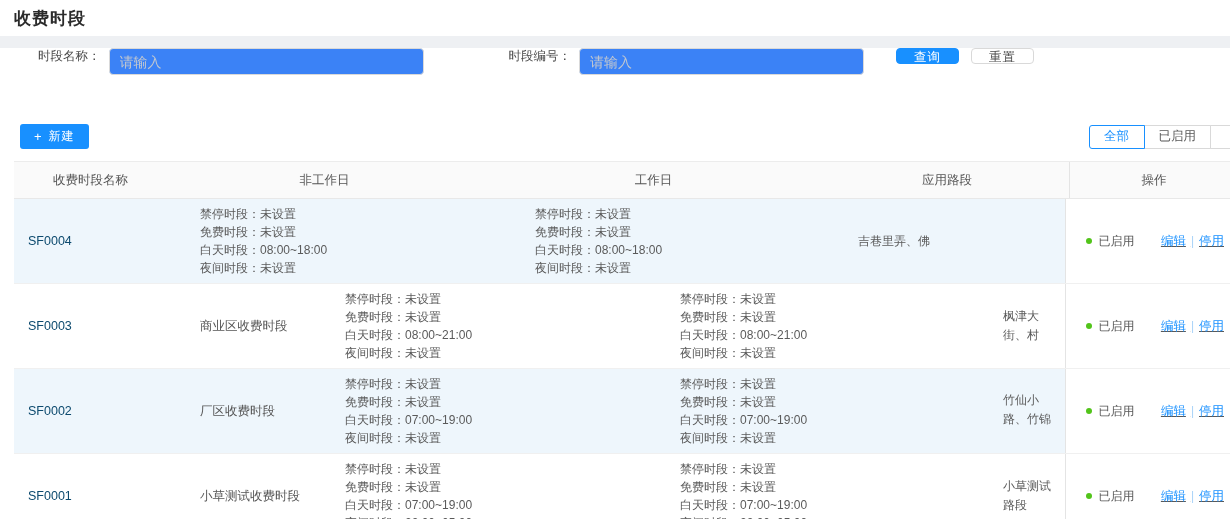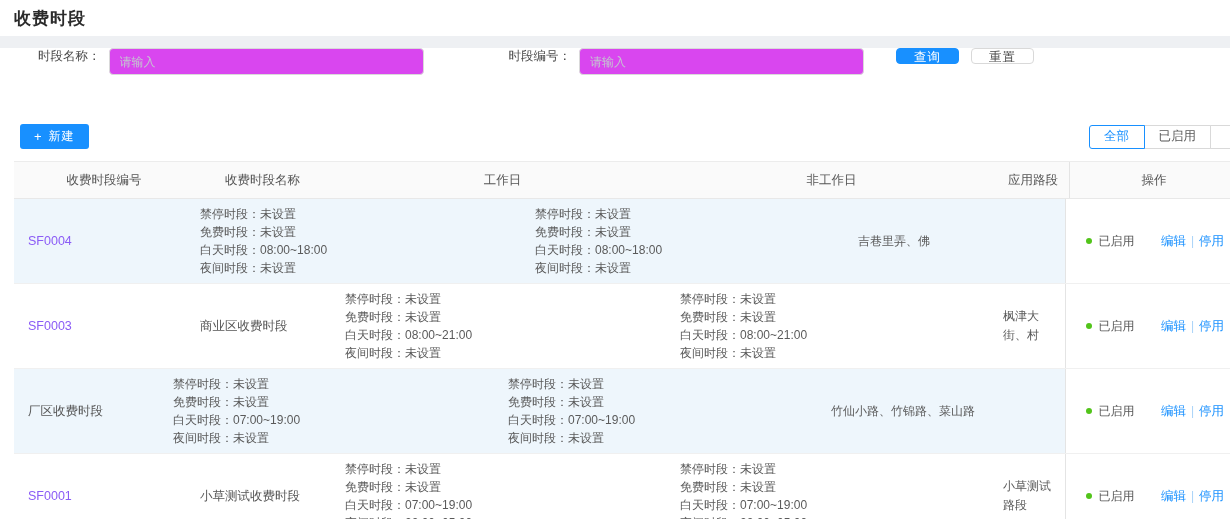--- a/index.html
+++ b/index.html
@@ -13,21 +13,21 @@
   
   .page-header { height: 36px; display: flex; align-items: center; padding: 0 14px; background: #fff; }
   .page-title { font-size: 17px; font-weight: 600; color: #2b2b2b; letter-spacing: 1px; }
   .gray-strip { height: 12px; background: #eef0f3; width: 100%; }
 
   
   .filter-bar { display: flex; height: 64px; padding: 0 0 0 38px; background: #fff; }
   .filter-label { color: #4a4a4a; font-size: 12.5px; margin-right: 8px; white-space: nowrap; }
   .filter-input {
     height: 27px; border: 1px solid #d9d9d9; border-radius: 4px; padding: 0 10px;
-    font-size: 12px; color: #333; outline: none; background: #d946ef;
+    font-size: 14px; color: #333; outline: none; background: #3b82f6;
     font-family: "Liberation Sans", sans-serif;
   }
   .filter-input::placeholder { color: #c3c8cf; }
   .input-name { width: 315px; }
   .input-code { width: 285px; }
   .spacer-a { width: 85px; }
   .spacer-b { width: 32px; }
   .btn {
     height: 16px; padding: 0 17px; border-radius: 4px; font-size: 12.5px;
     cursor: pointer; border: 1px solid transparent; letter-spacing: 1px;
@@ -69,28 +69,28 @@
   }
   .t-header .scroll-part, .t-header .fixed-part { background: #fafafa; }
   .cell { padding-left: 14px; padding-right: 6px; display: flex; flex-direction: column; justify-content: center; overflow: hidden; }
   .col-code  { flex: 0 0 172px; }
   .col-name  { flex: 0 0 145px; }
   .col-work  { flex: 0 0 335px; }
   .col-nwork { flex: 0 0 323px; }
   .col-roads { flex: 1 1 80px; min-width: 0; }
   .col-status{ flex: 0 0 81px; }
   .col-ops   { flex: 1 1 80px; }
-  .code-link { color: #8b5cf6; text-decoration: none; cursor: pointer; font-size: 12.5px; }
+  .code-link { color: #0c4a6e; text-decoration: none; cursor: pointer; font-size: 12.5px; }
   .name-text { color: #555; font-size: 12.5px; }
   .time-lines div { line-height: 18px; color: #5a5a5a; white-space: nowrap; }
   .roads-text { color: #5a5a5a; line-height: 19px; max-height: 40px; overflow: hidden; }
   .status-cell { flex-direction: row !important; align-items: center; gap: 6px; }
   .status-dot { width: 6px; height: 6px; border-radius: 50%; background: #52c41a; flex: 0 0 auto; }
   .status-text { color: #555; white-space: nowrap; }
-  .ops-cell { flex-direction: row !important; align-items: center; gap: 5px; white-space: nowrap; }
+  .ops-cell { flex-direction: row !important; align-items: center; gap: 5px; white-space: nowrap; text-decoration: underline; }
   .op-link { color: #1890ff; cursor: pointer; text-decoration: none; font-size: 12.5px; }
   .op-sep { color: #a8d2f8; }
 </style>
 </head>
 <body>
 
 <div class="page-header">
   <div class="page-title">收费时段</div>
 </div>
 <div class="gray-strip"></div>
@@ -114,24 +114,23 @@
   <div class="tab-group">
     <div class="tab active">全部</div>
     <div class="tab">已启用</div>
     <div class="tab"></div>
   </div>
 </div>
 
 <div class="table-wrap">
   <div class="t-header">
     <div class="scroll-part">
-      <div class="cell col-code">收费时段编号</div>
       <div class="cell col-name">收费时段名称</div>
+      <div class="cell col-nwork">非工作日</div>
       <div class="cell col-work">工作日</div>
-      <div class="cell col-nwork">非工作日</div>
       <div class="cell col-roads">应用路段</div>
     </div>
     <div class="fixed-part">
       <div class="cell col-ops">操作</div>
     </div>
   </div>
   <div id="tbody">
   <div class="t-row stripe">
     <div class="scroll-part">
       <div class="cell col-code">
@@ -198,20 +197,23 @@
       <div class="cell col-ops ops-cell">
         <a class="op-link">编辑</a>
         <span class="op-sep">|</span>
         <a class="op-link">停用</a>
       </div>
     </div>
   </div>
 
   <div class="t-row stripe">
     <div class="scroll-part">
+      <div class="cell col-code">
+            <a class="code-link">SF0002</a>
+          </div>
       <div class="cell col-name">
             <span class="name-text">厂区收费时段</span>
           </div>
       <div class="cell col-work time-lines">
             <div>禁停时段：未设置</div>
             <div>免费时段：未设置</div>
             <div>白天时段：07:00~19:00</div>
             <div>夜间时段：未设置</div>
           </div>
       <div class="cell col-nwork time-lines">

